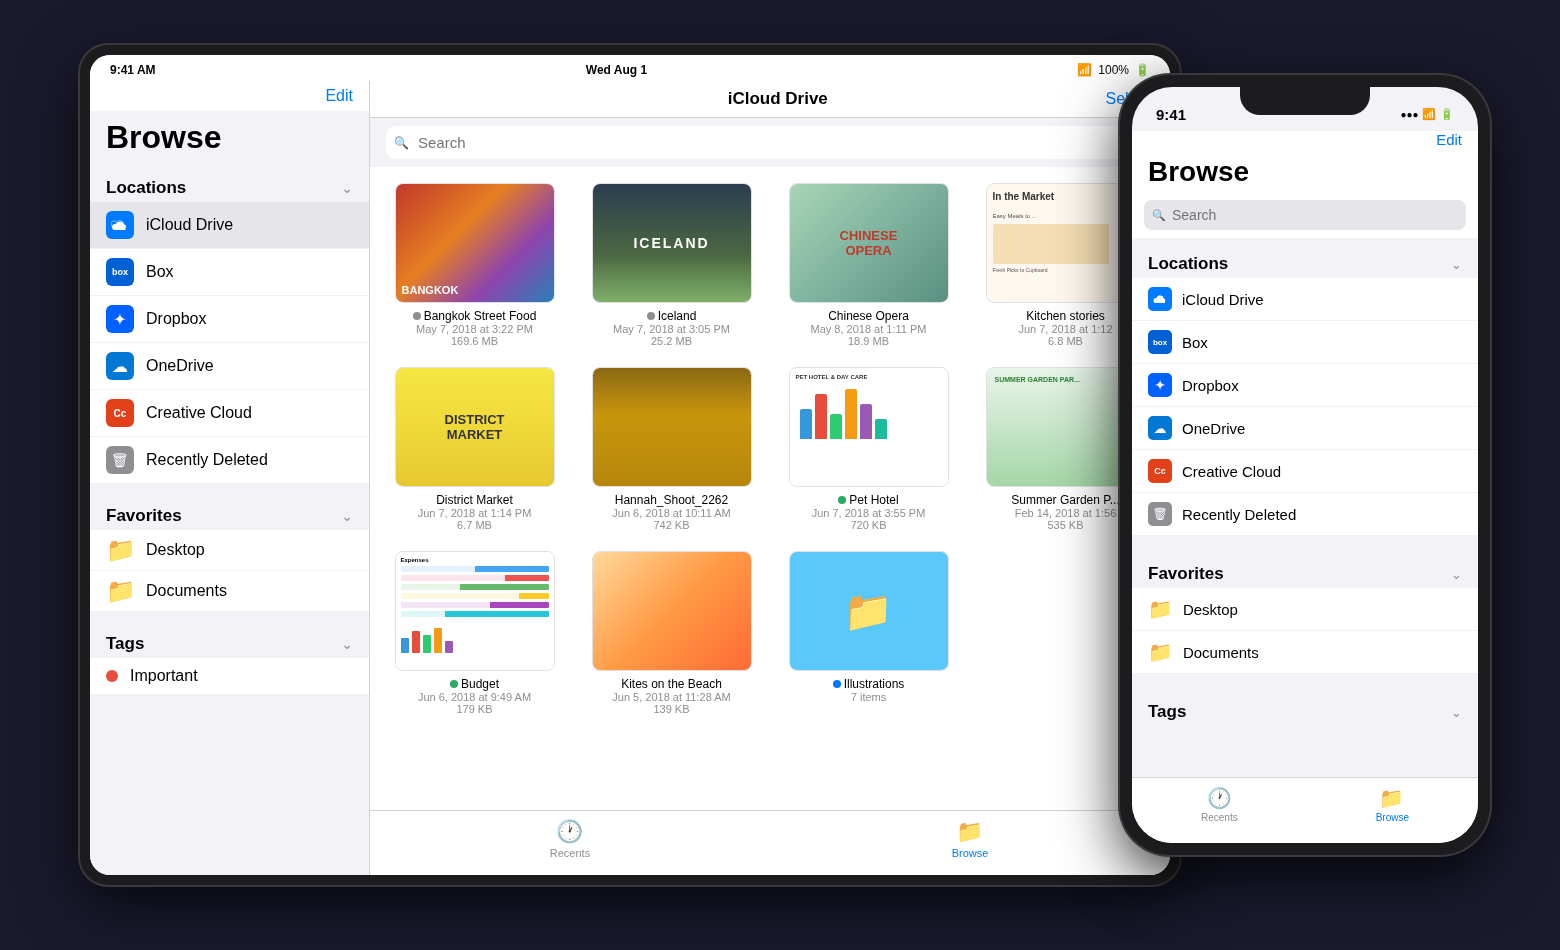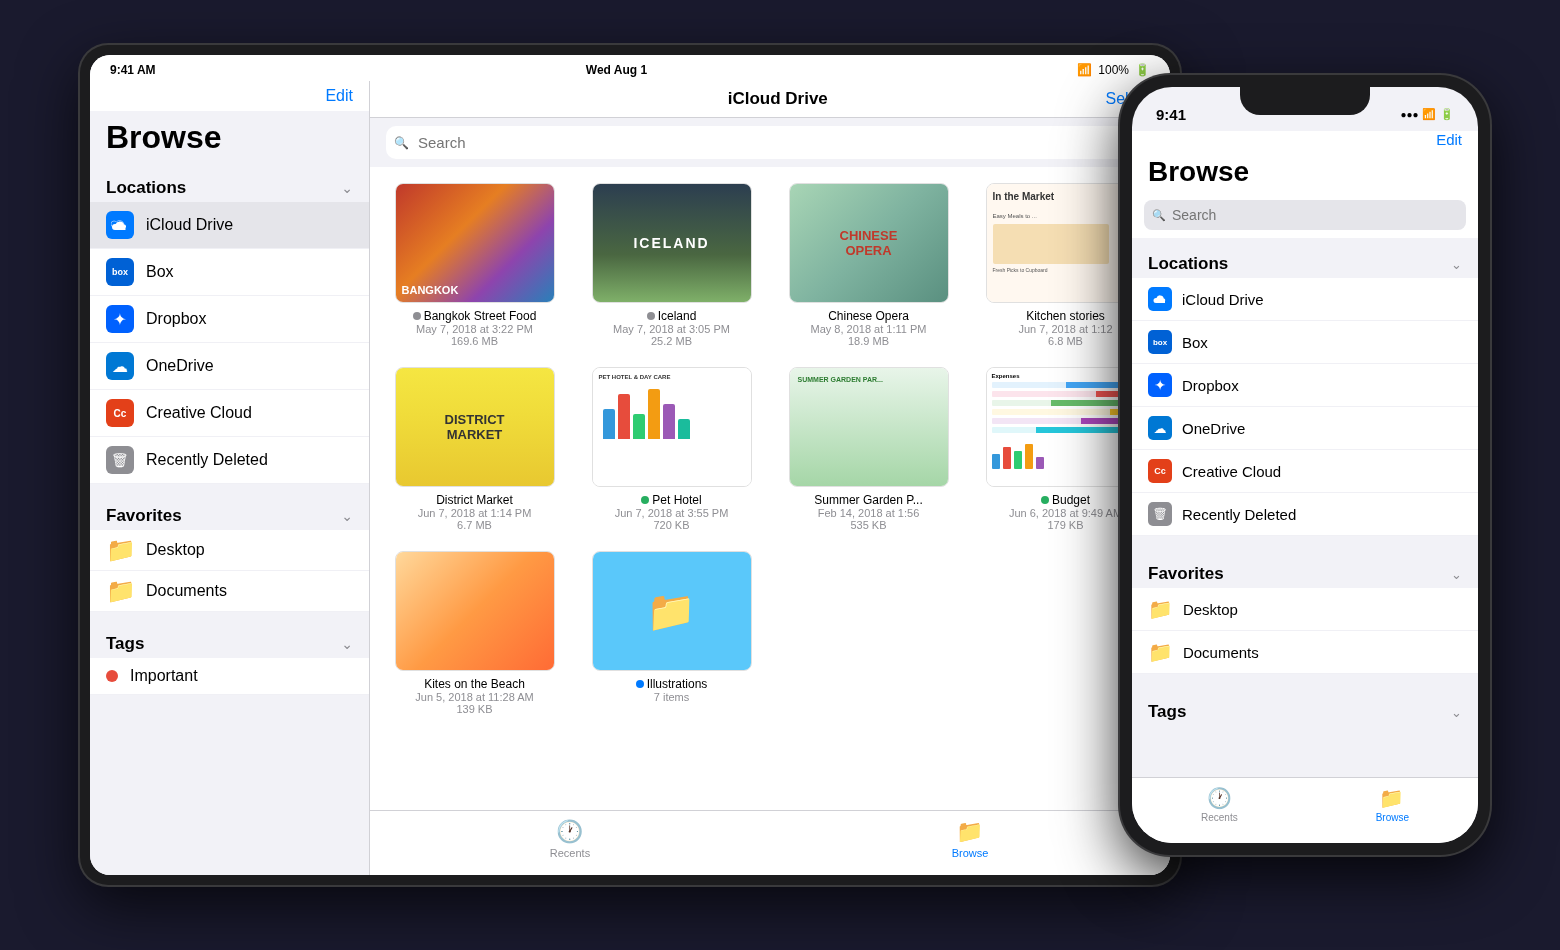--- a/index.html
+++ b/index.html
@@ -648,20 +648,27 @@
             </div>
 
             <div class="file-item">
               <div class="file-thumb">
                 <div class="thumb-district" style="width:100%;height:100%;"></div>
               </div>
               <div class="file-name">District Market</div>
               <div class="file-meta">Jun 7, 2018 at 1:14 PM<br>6.7 MB</div>
             </div>
 
+            <div class="file-item">
+              <div class="file-thumb">
+                <div style="width:100%;height:100%;background:linear-gradient(to bottom, #8B6914 0%, #c8960c 40%, #b5860b 100%);"></div>
+              </div>
+              <div class="file-name">Hannah_Shoot_2262</div>
+              <div class="file-meta">Jun 6, 2018 at 10:11 AM<br>742 KB</div>
+            </div>
 
             <div class="file-item">
               <div class="file-thumb">
                 <div style="width:100%;height:100%;background:white;padding:6px;overflow:hidden;">
                   <div style="font-size:6px;font-weight:700;color:#333;margin-bottom:3px;">PET HOTEL &amp; DAY CARE</div>
                   <div class="bar-chart">
                     <div class="bar" style="height:30px;background:#3498db;"></div>
                     <div class="bar" style="height:45px;background:#e74c3c;"></div>
                     <div class="bar" style="height:25px;background:#2ecc71;"></div>
                     <div class="bar" style="height:50px;background:#f39c12;"></div>

